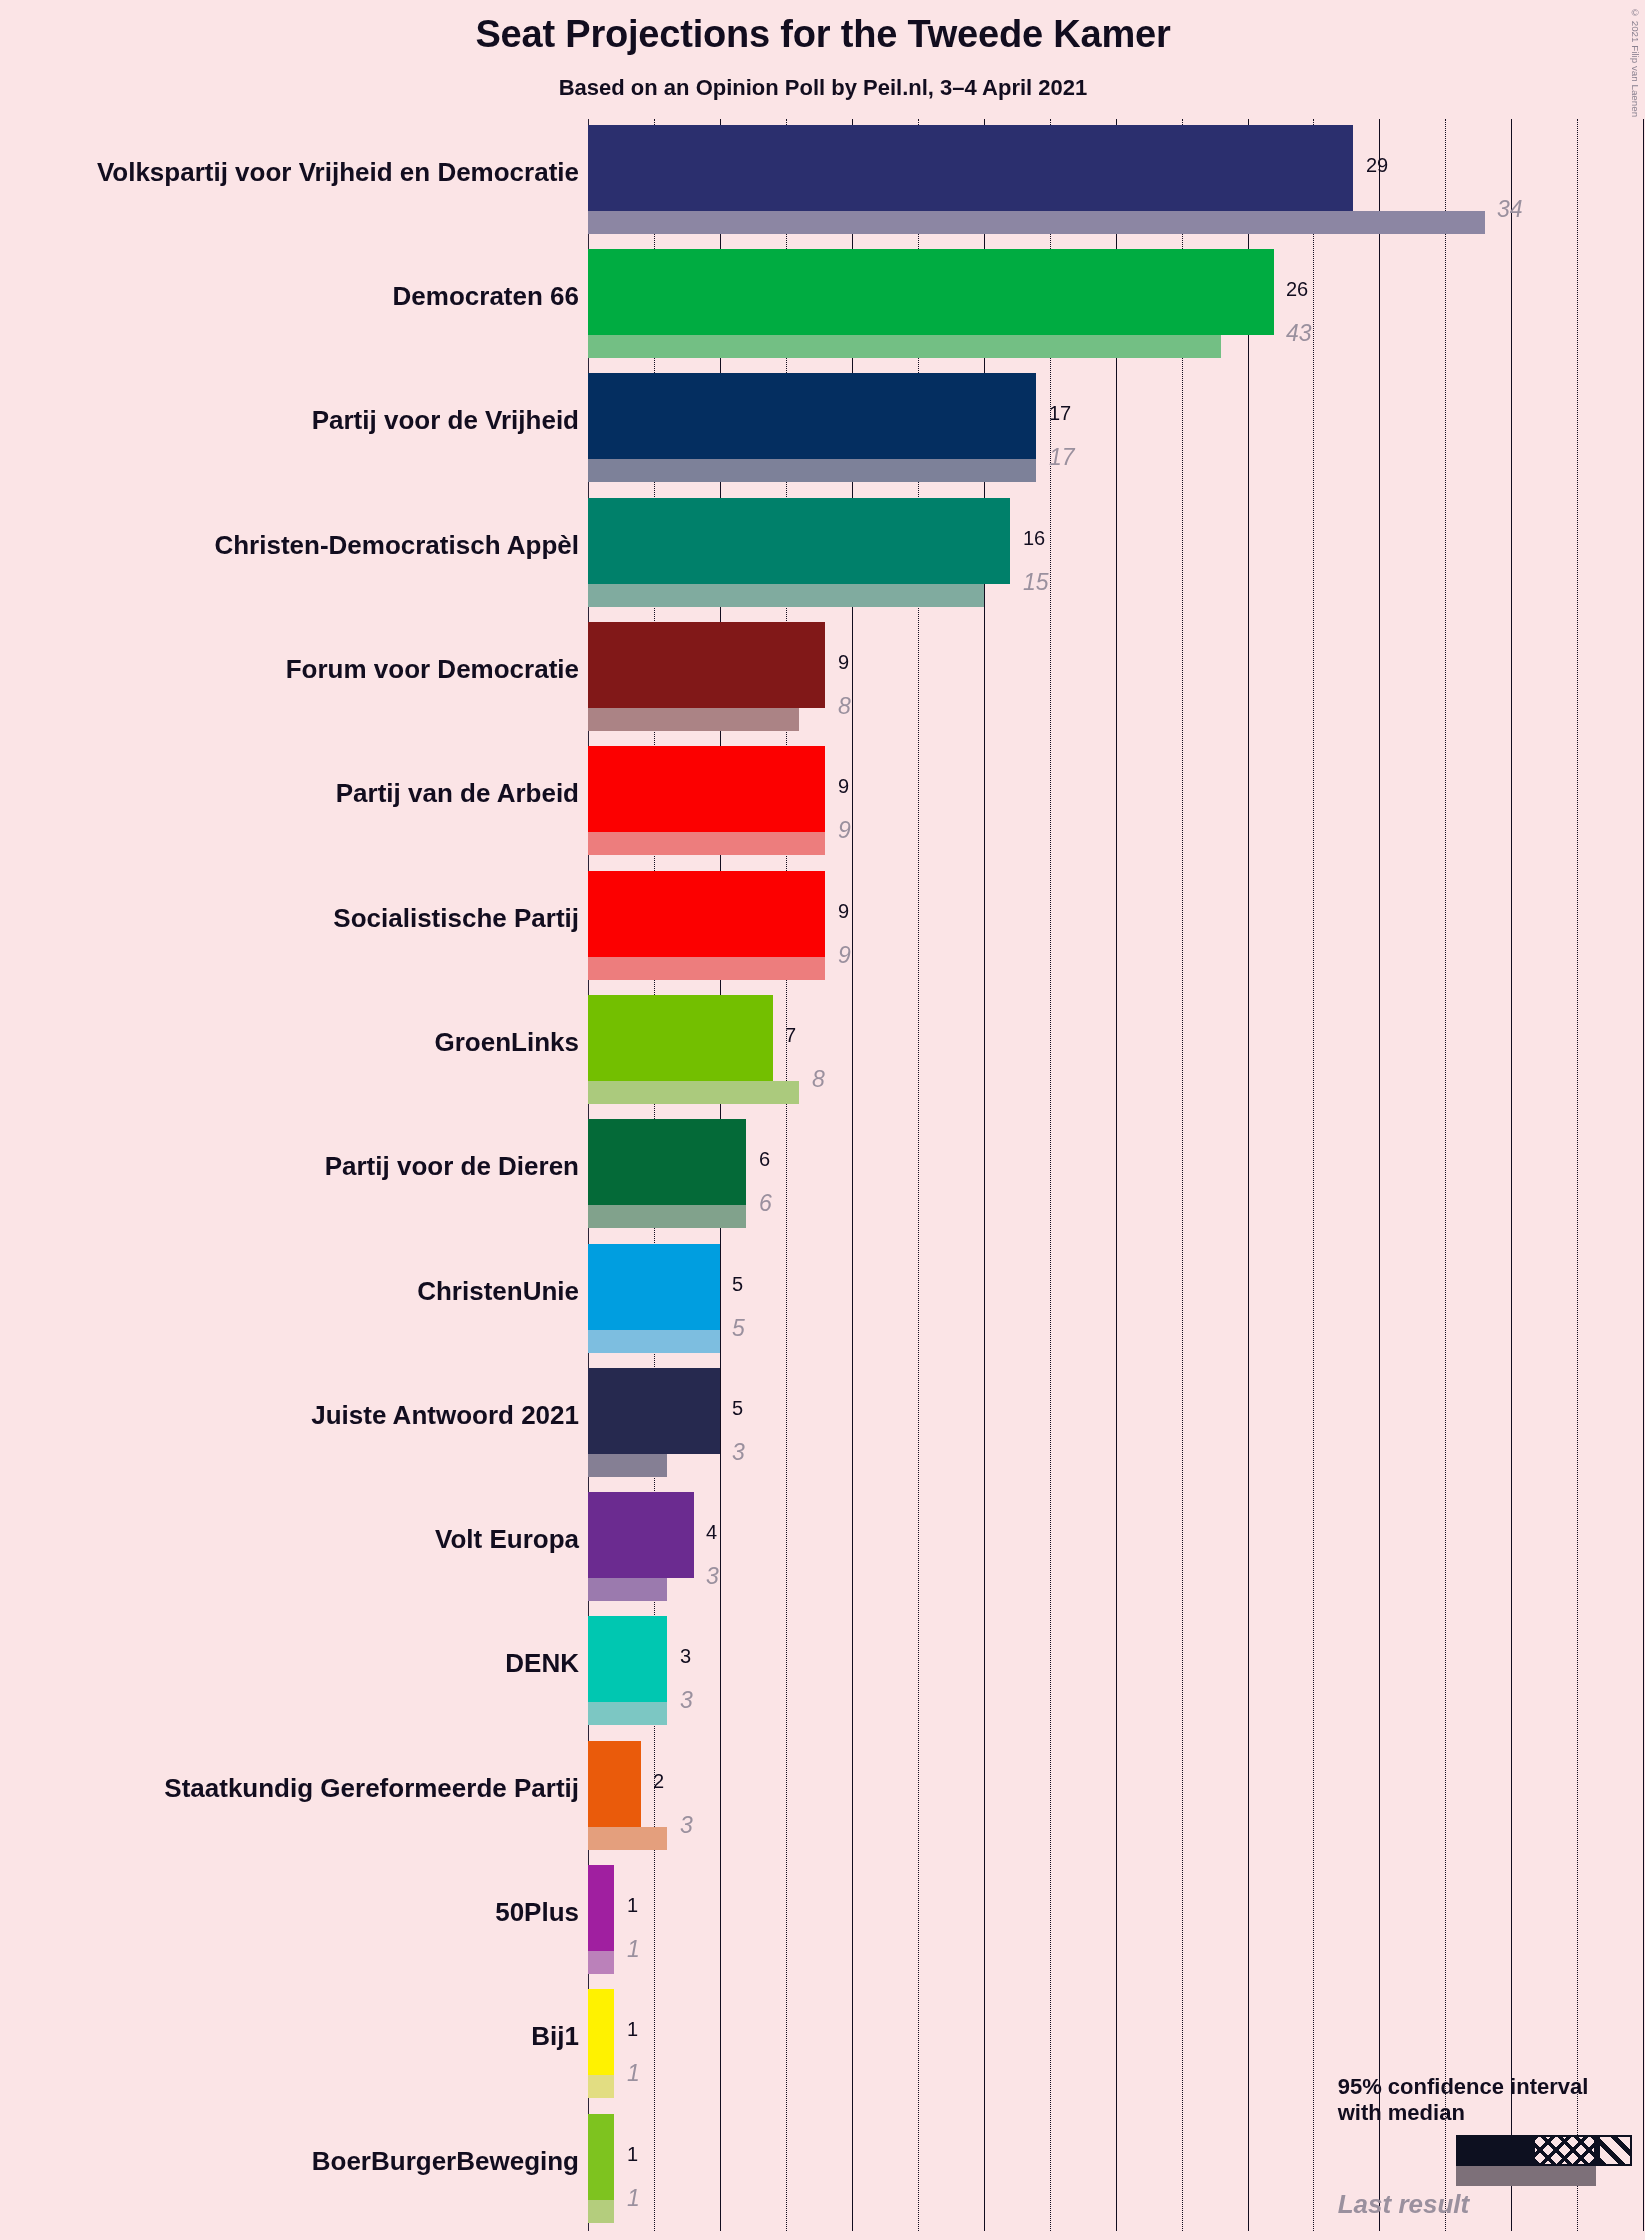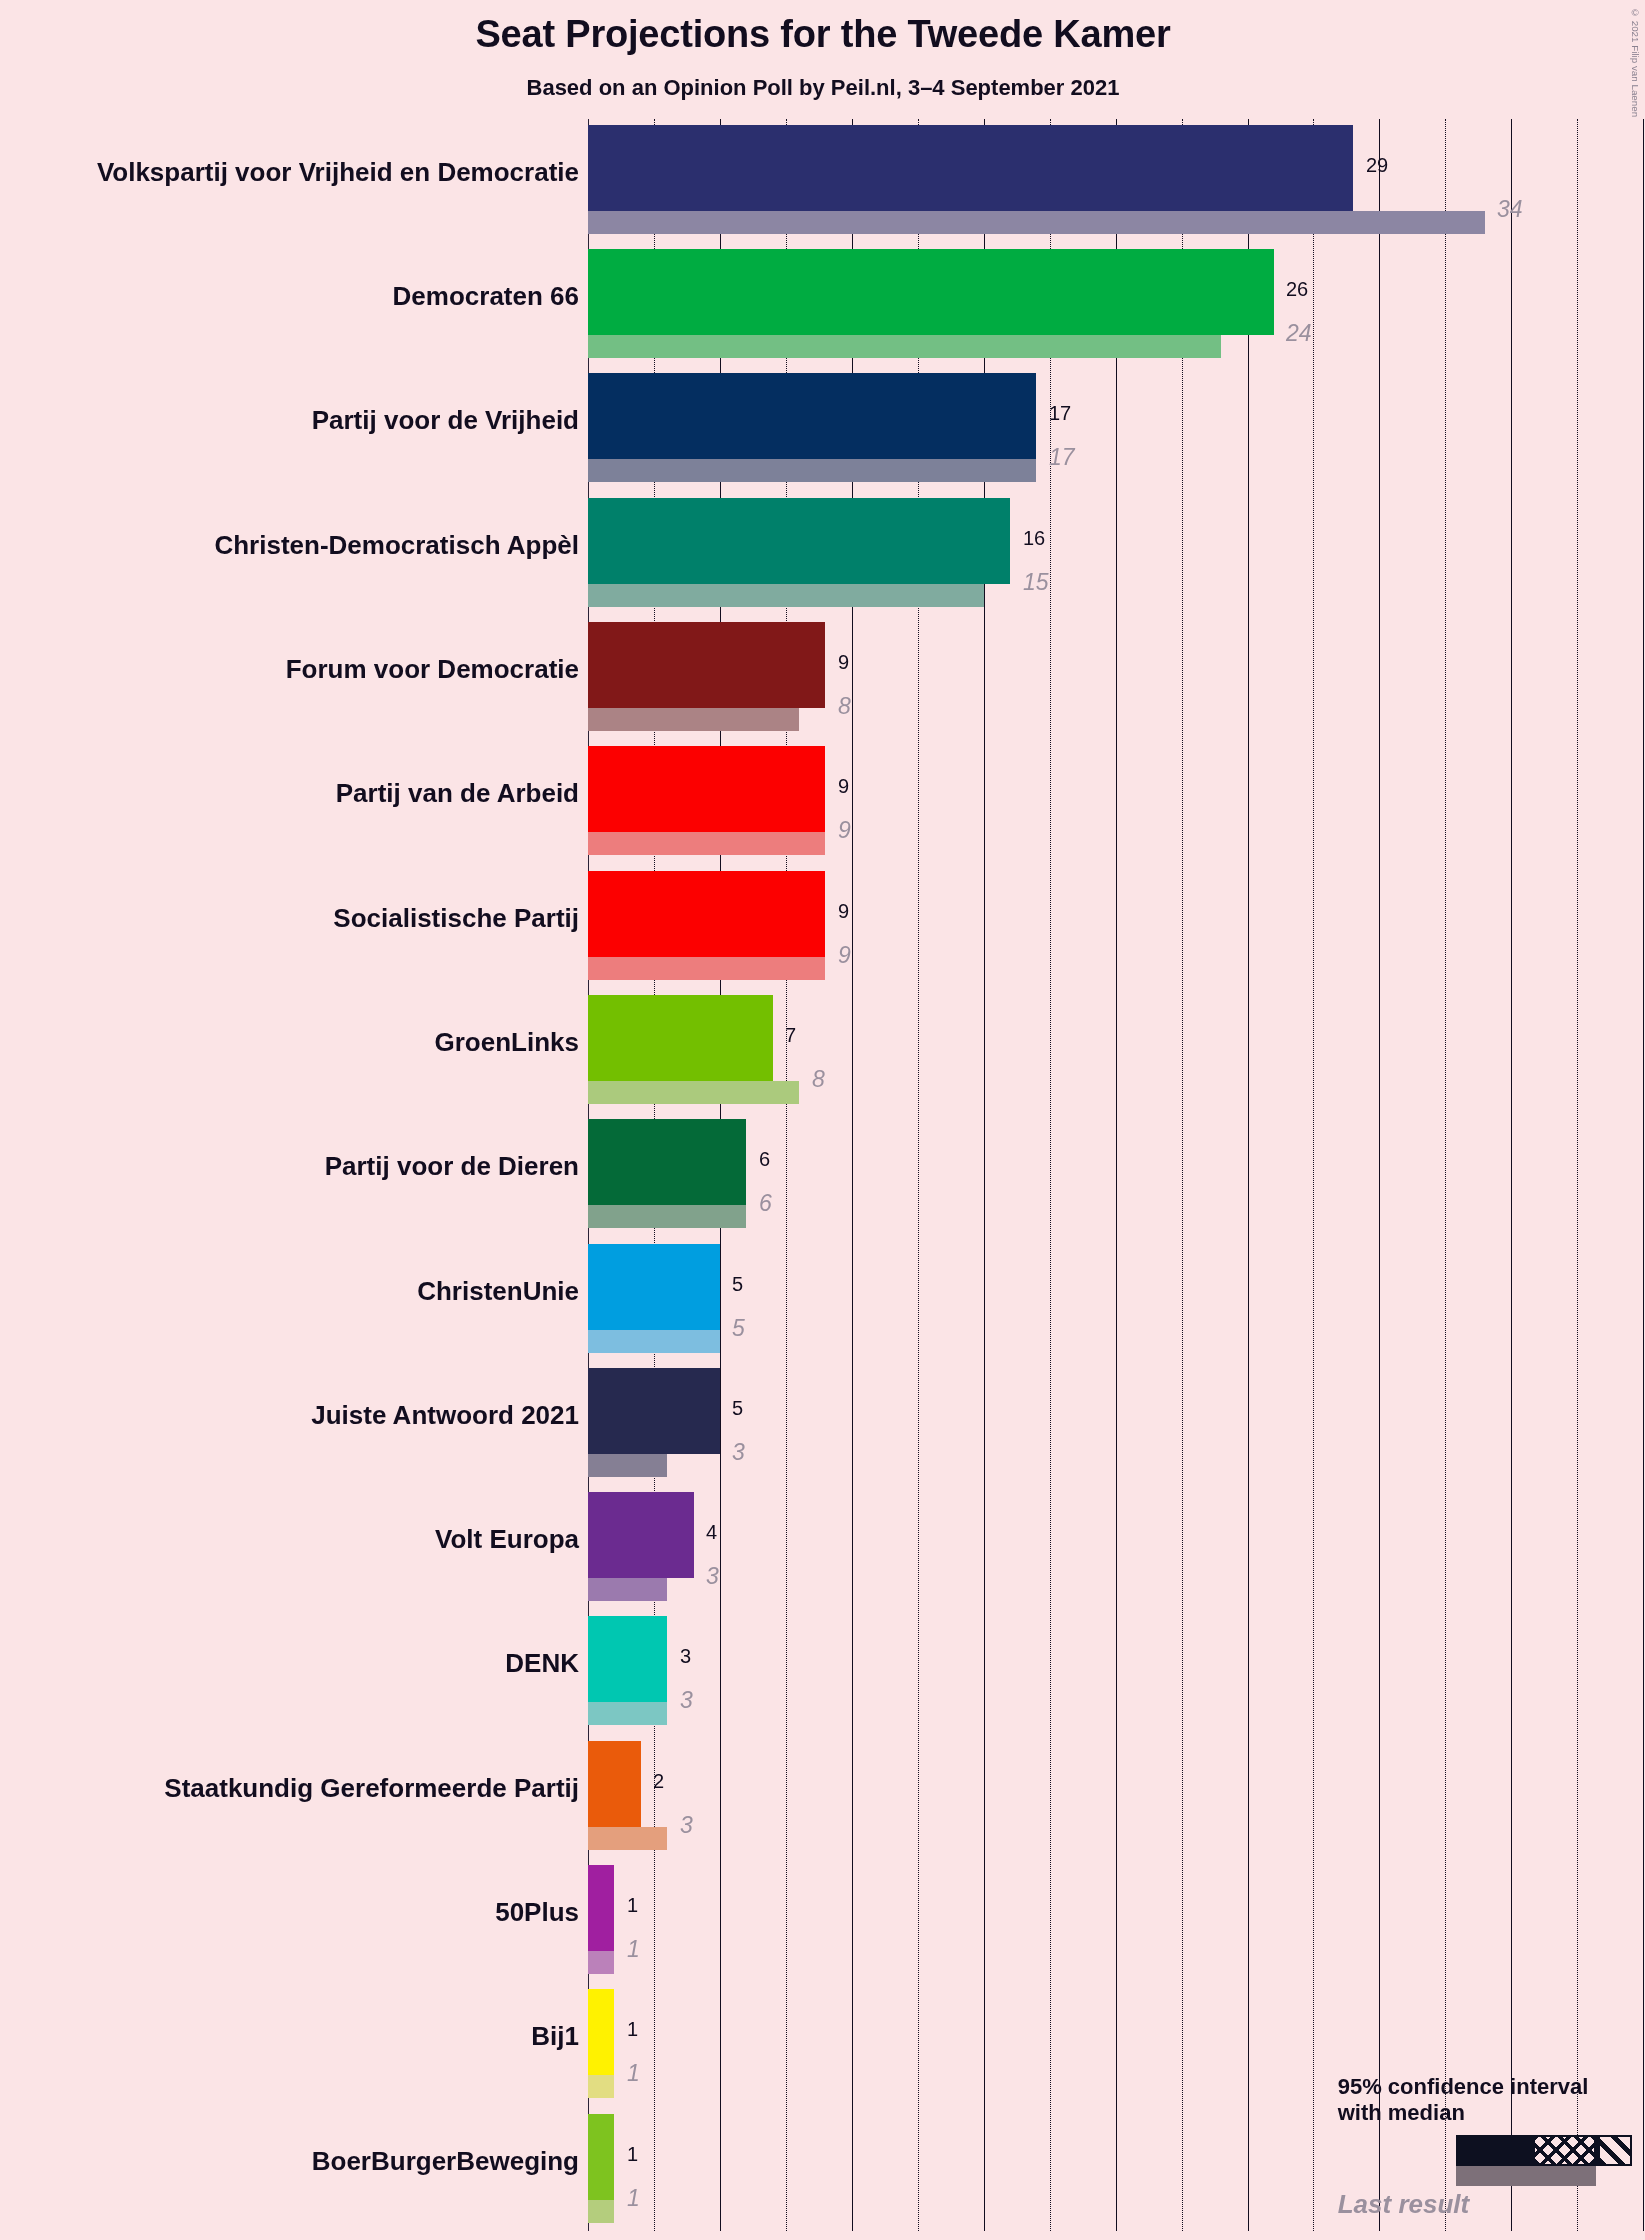--- a/index.html
+++ b/index.html
@@ -183,21 +183,21 @@
     font-weight: bold;
     color: #9a909e;
   }
 </style>
 </head>
 <body>
 
 <div id="chart-root">
 
   <div class="title">Seat Projections for the Tweede Kamer</div>
-  <div class="subtitle">Based on an Opinion Poll by Peil.nl, 3–4 September 2021</div>
+  <div class="subtitle">Based on an Opinion Poll by Peil.nl, 3–4 April 2021</div>
   <div class="copyright">© 2021 Filip van Laenen</div>
 
   <div id="plot">
       <div class="gridline axis" style="left: 588px;"></div>
       <div class="gridline minor" style="left: 654px;"></div>
       <div class="gridline" style="left: 720px;"></div>
       <div class="gridline minor" style="left: 786px;"></div>
       <div class="gridline" style="left: 852px;"></div>
       <div class="gridline minor" style="left: 918px;"></div>
       <div class="gridline" style="left: 984px;"></div>
@@ -229,21 +229,21 @@
       <div class="bar-main" style="width: 765px; background: rgb(43, 47, 110);"></div>
       <div class="bar-last" style="width: 897px; background: rgb(140, 134, 163);"></div>
       <div class="val-main" style="left: 1366px; top: 30px;">29</div>
       <div class="val-last" style="left: 1497px; top: 73px;">34</div>
     </div>
     <div class="row" style="top: 249px; height: 109px;">
       <div class="row-label" style="top: 32px;">Democraten 66</div>
       <div class="bar-main" style="width: 686px; background: rgb(0, 172, 65);"></div>
       <div class="bar-last" style="width: 633px; background: rgb(115, 191, 132);"></div>
       <div class="val-main" style="left: 1286px; top: 30px;">26</div>
-      <div class="val-last" style="left: 1286px; top: 73px;">24</div>
+      <div class="val-last" style="left: 1286px; top: 73px;">43</div>
     </div>
     <div class="row" style="top: 373px; height: 109px;">
       <div class="row-label" style="top: 32px;">Partij voor de Vrijheid</div>
       <div class="bar-main" style="width: 448px; background: rgb(4, 46, 96);"></div>
       <div class="bar-last" style="width: 448px; background: rgb(125, 129, 153);"></div>
       <div class="val-main" style="left: 1049px; top: 30px;">17</div>
       <div class="val-last" style="left: 1049px; top: 73px;">17</div>
     </div>
     <div class="row" style="top: 498px; height: 109px;">
       <div class="row-label" style="top: 32px;">Christen-Democratisch Appèl</div>

